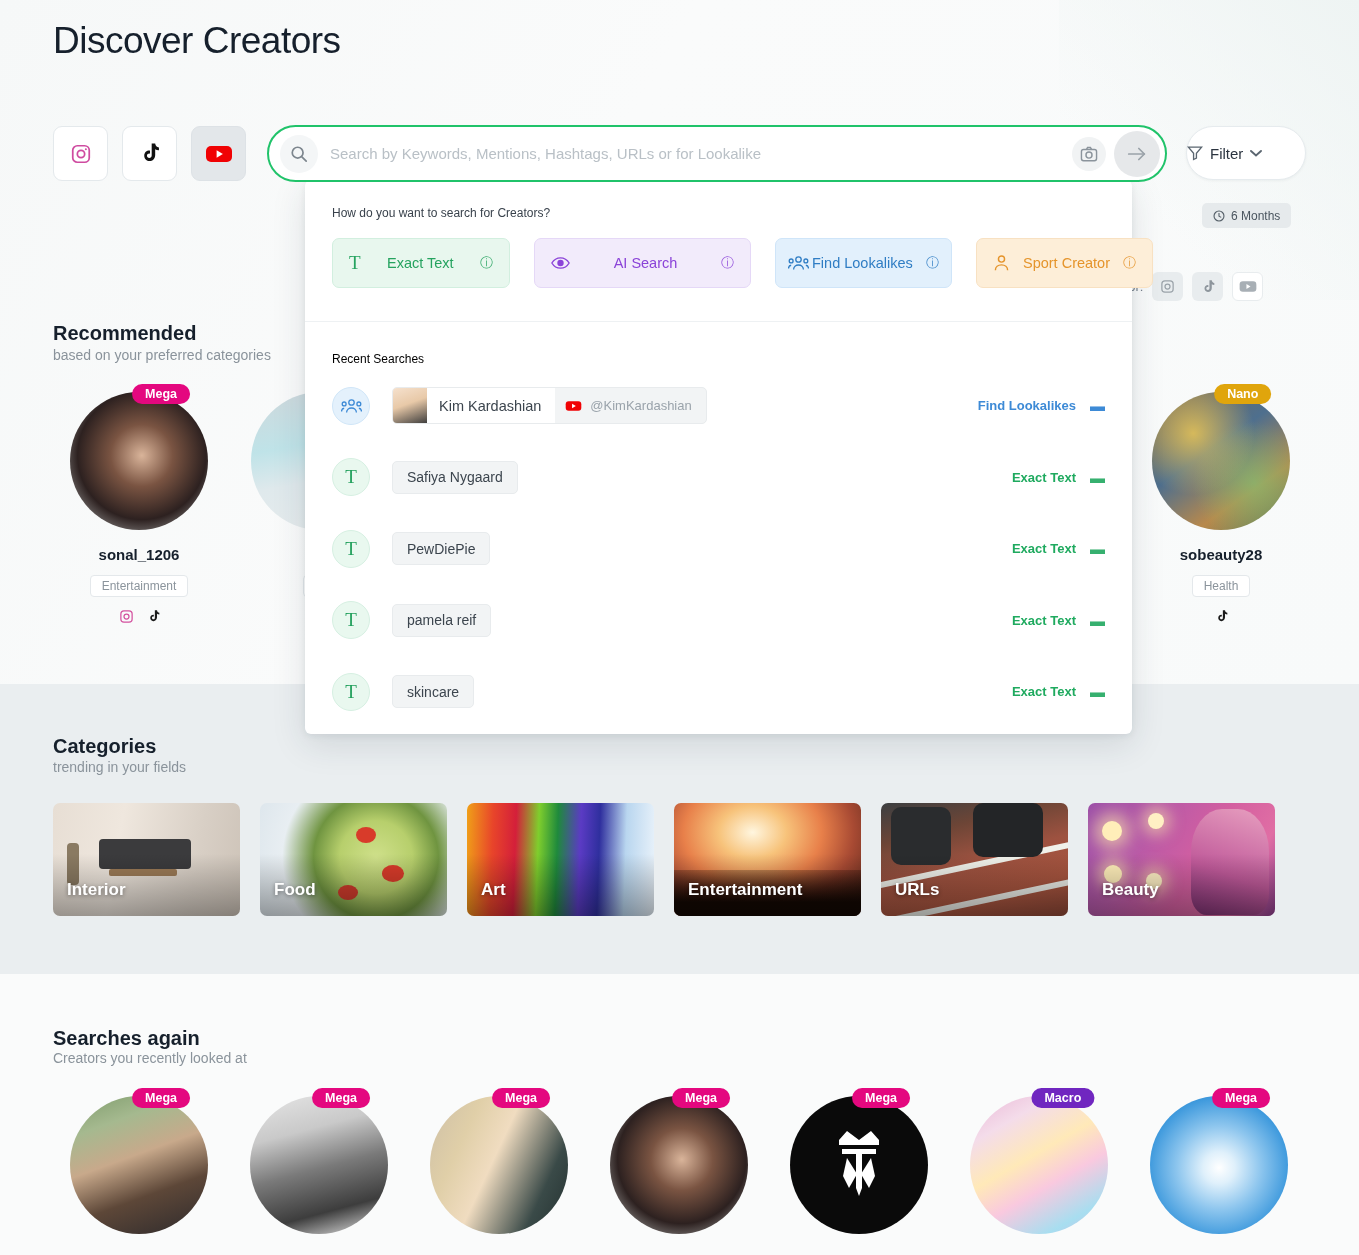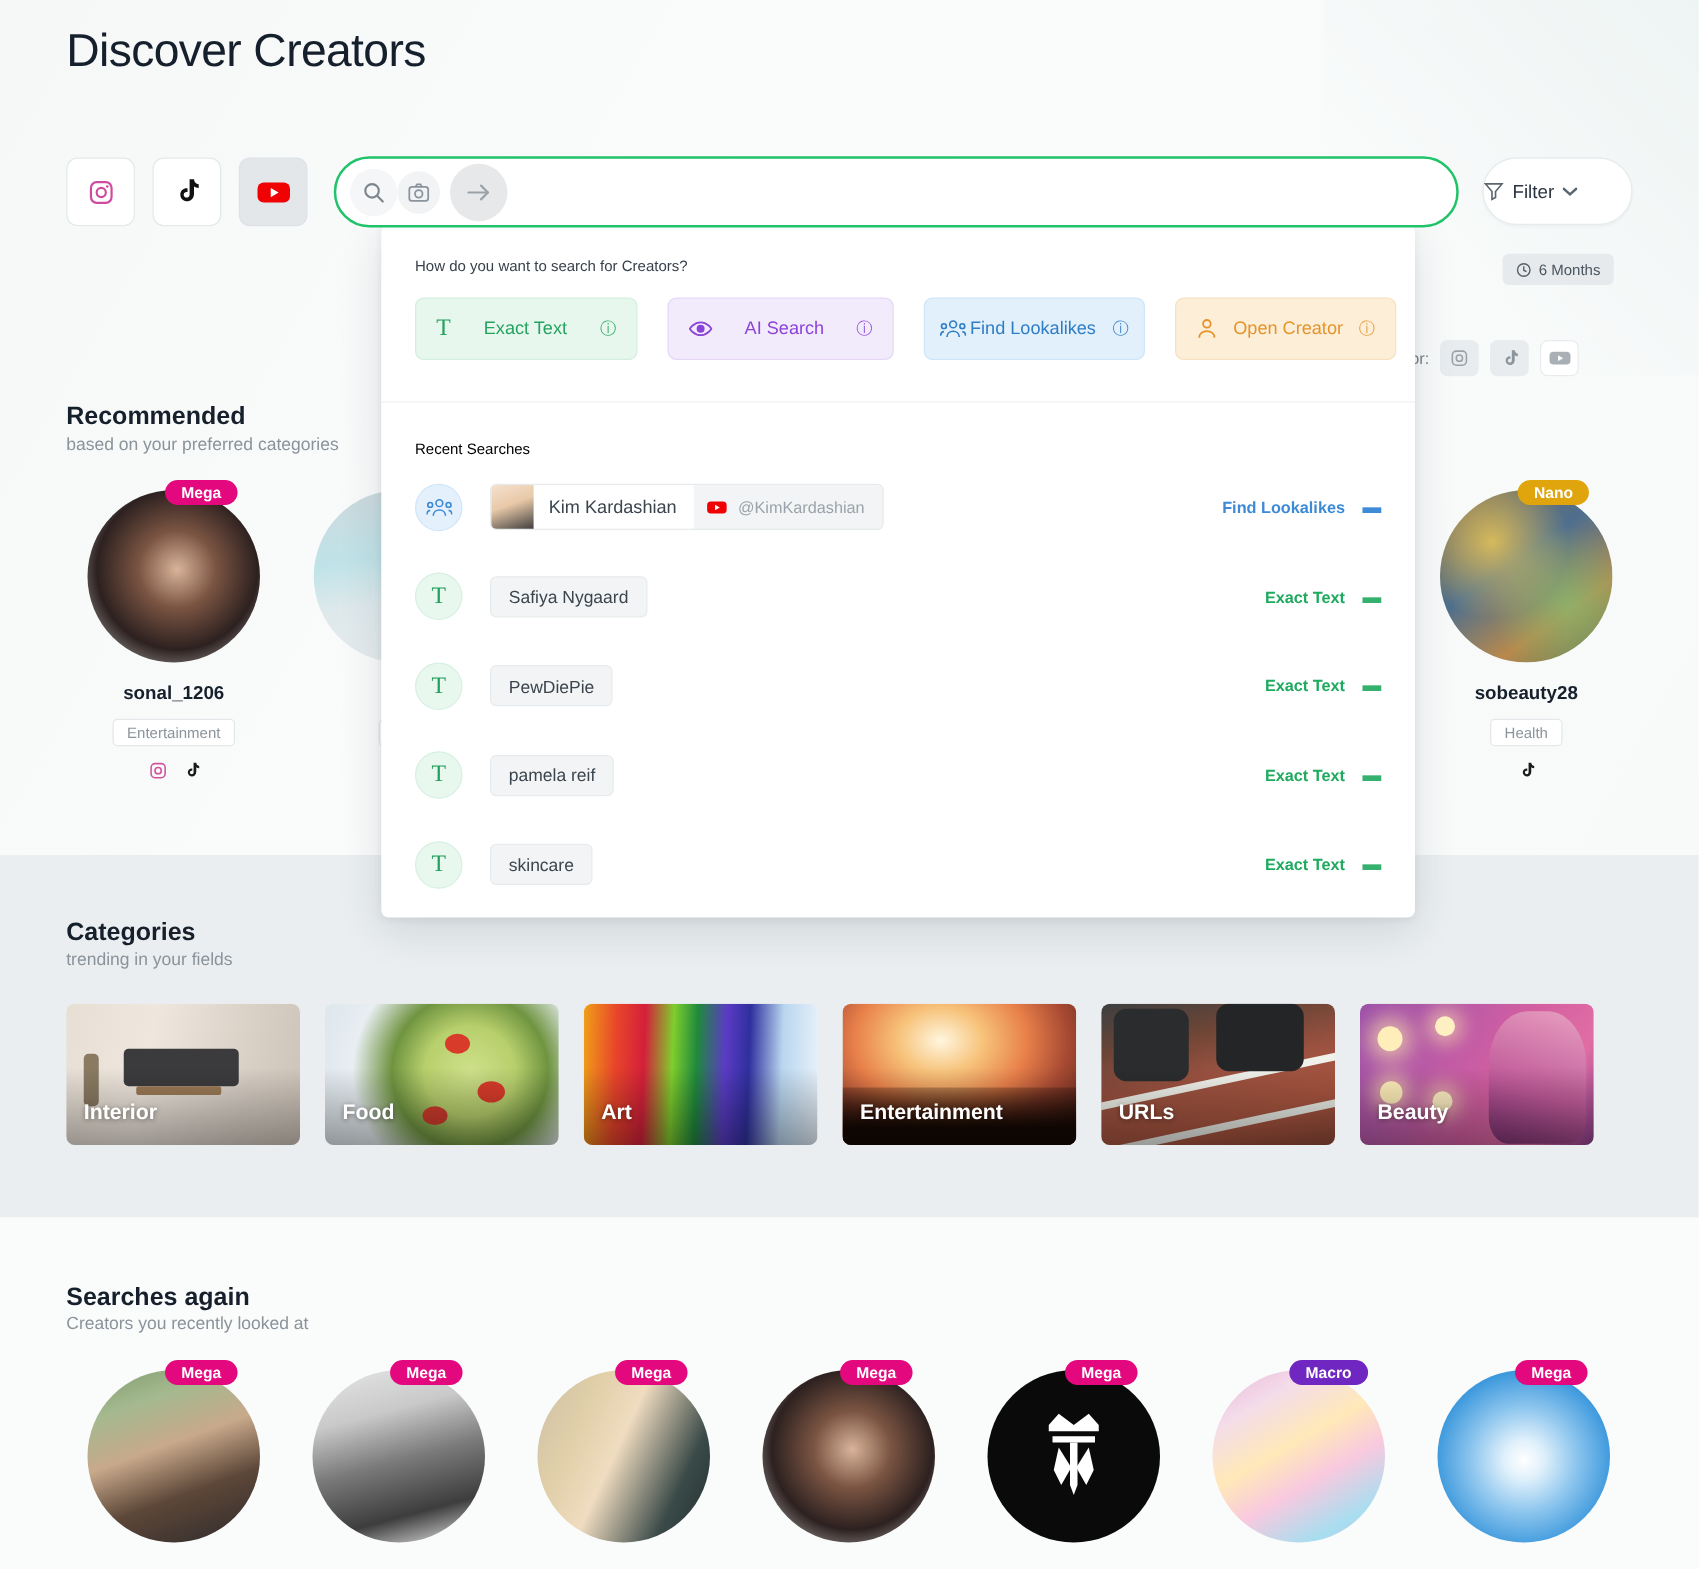--- a/index.html
+++ b/index.html
@@ -100,21 +100,21 @@
     box-shadow: 0 10px 34px rgba(30,45,60,.13), 0 2px 7px rgba(30,45,60,.07);
   }
   .dd-q { position: absolute; left: 27px; top: 26px; font-size: 12px; color: #39424c; }
   .modes { position: absolute; left: 27px; top: 58px; display: flex; gap: 24px; }
   .mode {
     height: 50px; border-radius: 7px; display: flex; align-items: center; gap: 12px;
     padding: 0 16px; font-size: 14.5px; cursor: pointer;
   }
   .mode .q { font-size: 13px; opacity: .85; }
   .m-green { background: #e8f7ee; border: 1px solid #d2efdf; color: #25a35f; width: 178px; }
-  .m-purple { background: #f2ebfb; border: 1px solid #e5d8f7; color: #8b43d8; width: 181px; }
+  .m-purple { background: #f2ebfb; border: 1px solid #e5d8f7; color: #8b43d8; width: 217px; }
   .m-blue { background: #e2f0fc; border: 1px solid #cfe5f9; color: #2f7dc4; width: 177px; }
   .m-orange { background: #fdeed8; border: 1px solid #f8e1c2; color: #e5942b; width: 177px; }
   .mode .lbl { flex: 1; text-align: center; }
 
   .dd-sep { position: absolute; left: 0; top: 141px; width: 827px; height: 1px; background: #eef1f3; }
   .dd-recent-h { position: absolute; left: 27px; top: 172px; font-size: 12px; color: #000000; }
 
   .rlist { position: absolute; left: 0; top: 190px; width: 827px; }
   .rrow { height: 71.5px; display: flex; align-items: center; padding: 0 27px; cursor: pointer; }
   .rb {
@@ -209,20 +209,21 @@
   </div>
 </div>
 
 <div class="searchwrap">
   <div class="search-ico-circle">
     <svg width="18" height="18" viewBox="0 0 20 20" fill="none" stroke="#7d868e" stroke-width="1.9">
       <circle cx="8.5" cy="8.5" r="6"></circle>
         <line x1="13.2" y1="13.2" x2="18" y2="18" stroke-linecap="round"></line>
     </svg>
   </div>
+  <input class="search-input" value="" placeholder="Search by Keywords, Mentions, Hashtags, URLs or for Lookalike" style="">
   <div class="cam-btn">
     <svg width="18" height="16" viewBox="0 0 20 18" fill="none" stroke="#8b949c" stroke-width="1.6">
       <rect x="1.5" y="4" width="17" height="12.5" rx="2.4"></rect>
         <circle cx="10" cy="10.2" r="3.4"></circle>
       <path d="M7 4l1.4-2.3h3.2L13 4"></path>
     </svg>
   </div>
   <div class="go-btn">
     <svg width="22" height="18" viewBox="0 0 24 18" fill="none" stroke="#9aa2a9" stroke-width="1.9" stroke-linecap="round" stroke-linejoin="round">
       <line x1="3" y1="9" x2="20" y2="9"></line>
@@ -346,21 +347,21 @@
           <path d="M23.4 16.4c0-2.2-1.3-3.6-3-3.8"></path>
       </svg>
       <span class="lbl" style="text-align:left;flex:none">Find Lookalikes</span>
       <span class="q" style="margin-left:auto">ⓘ</span>
     </div>
     <div class="mode m-orange">
       <svg width="17" height="18" viewBox="0 0 18 20" fill="none" stroke="#e5942b" stroke-width="1.6">
         <circle cx="9" cy="5.6" r="3.4"></circle>
           <path d="M2.2 18c0-3.6 3-5.9 6.8-5.9s6.8 2.3 6.8 5.9"></path>
       </svg>
-      <span class="lbl">Open Creator</span>
+      <span class="lbl">Sport Creator</span>
       <span class="q">ⓘ</span>
     </div>
   </div>
 
   <div class="dd-sep"></div>
   <div class="dd-recent-h">Recent Searches</div>
 
   <div class="rlist">
 
     <div class="rrow">

